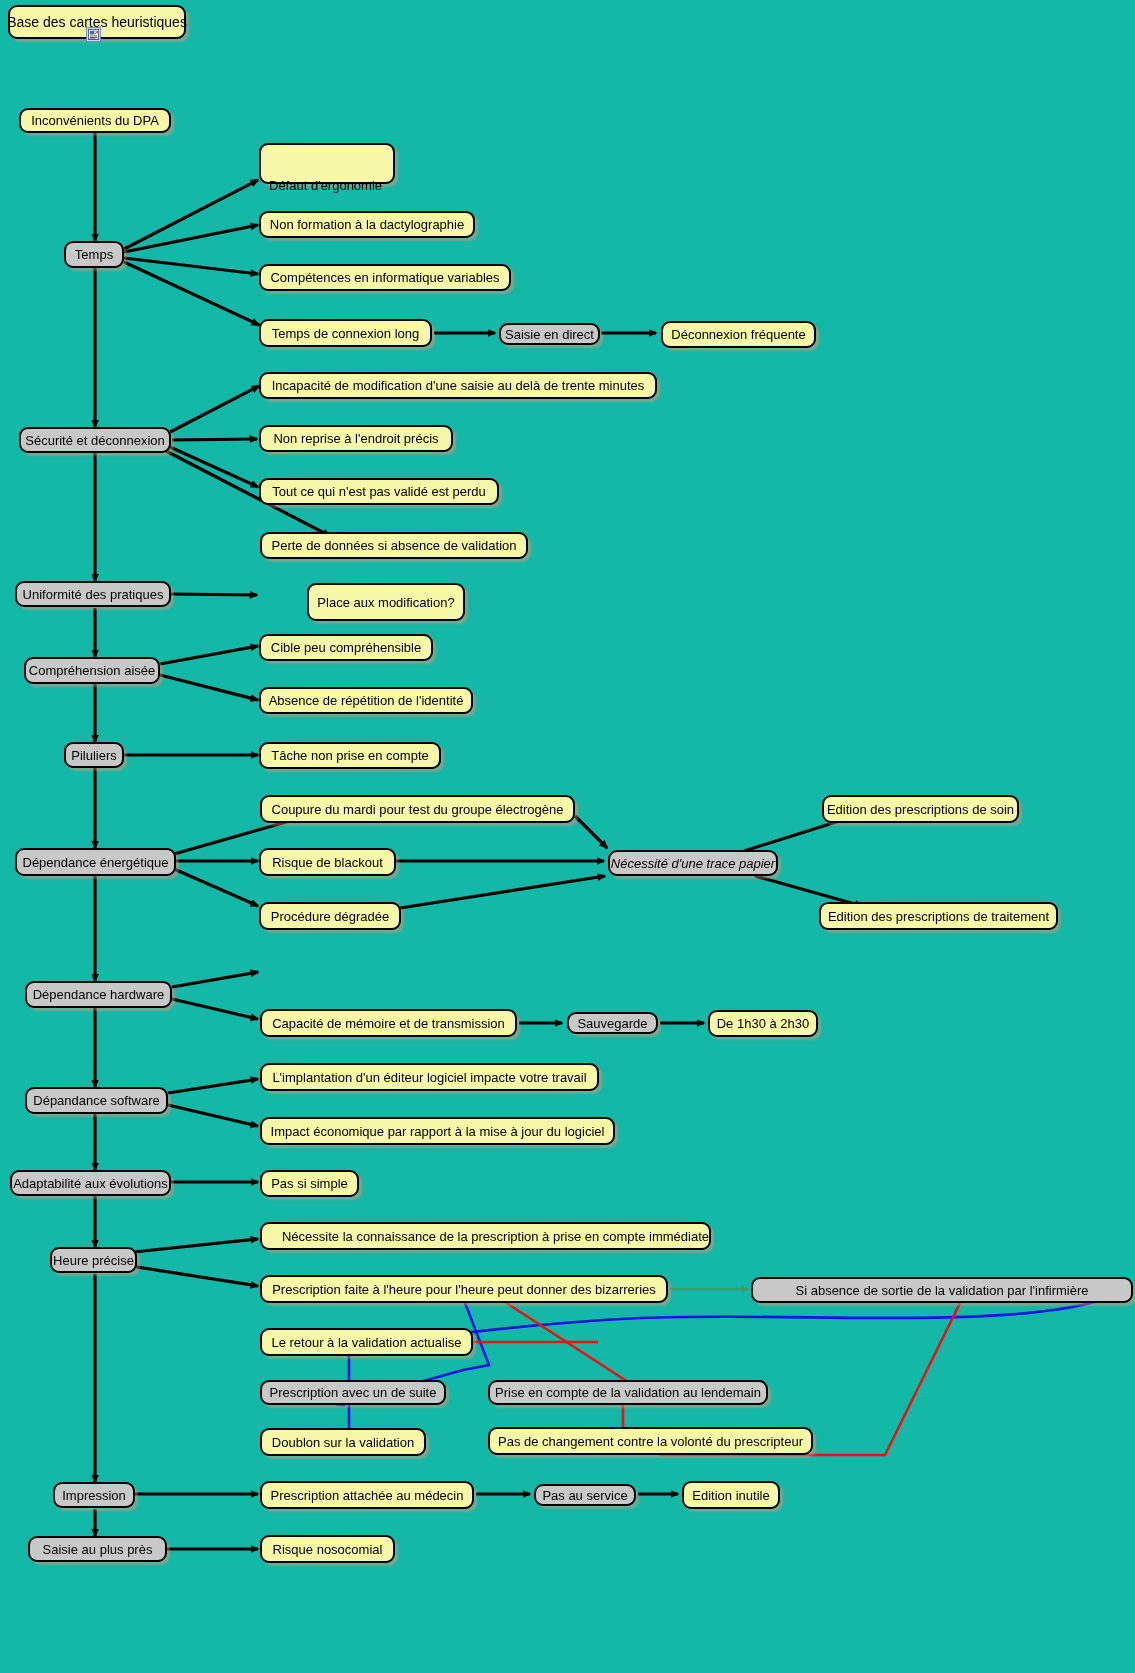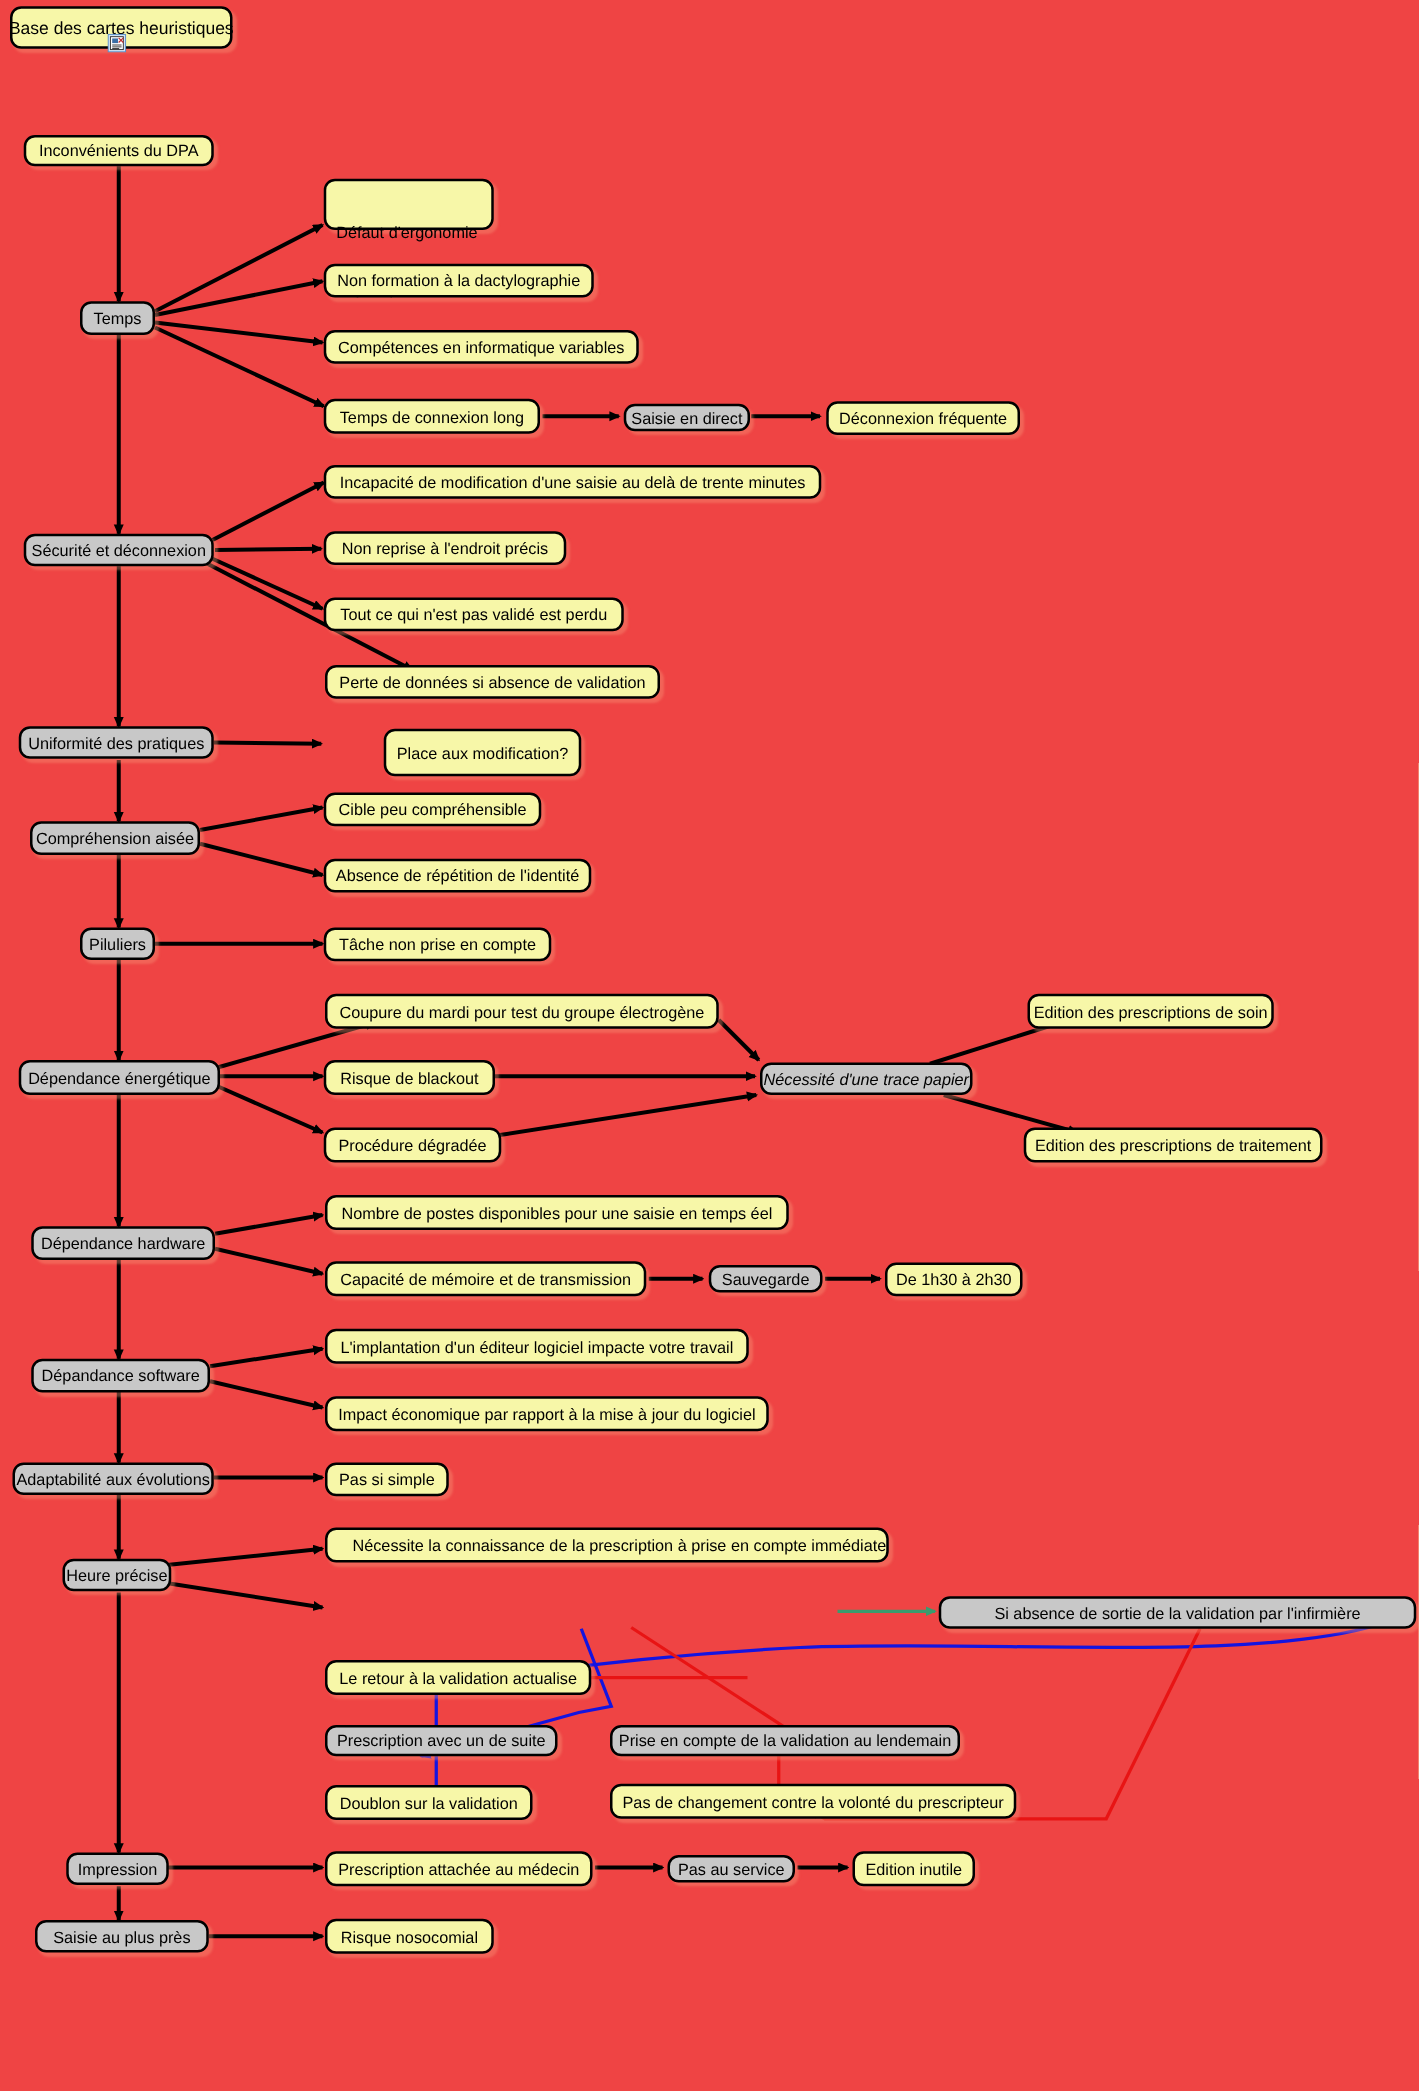--- a/index.html
+++ b/index.html
@@ -8,21 +8,21 @@
     padding: 0;
     background: #fadfa9;
   }
   body {
     font-family: "Liberation Sans", sans-serif;
   }
   #canvas {
     position: relative;
     width: 1135px;
     height: 1673px;
-    background: #ef4444;
+    background: #14b8a6;
     overflow: hidden;
   }
   svg#edges {
     position: absolute;
     left: 0;
     top: 0;
     width: 1135px;
     height: 1673px;
     pointer-events: none;
   }
@@ -221,21 +221,20 @@
   <div class="node" style="left:259px;top:902px;width:142px;height:28px;">Procédure dégradée</div>
 
   <div class="node gray" style="left:608px;top:850px;width:170px;height:26px;font-style:italic;">Nécessité d'une trace papier</div>
 
   <div class="node" style="left:822px;top:795px;width:197px;height:28px;">Edition des prescriptions de soin</div>
 
   <div class="node" style="left:819px;top:902px;width:239px;height:28px;">Edition des prescriptions de traitement</div>
 
   <div class="node gray" style="left:25px;top:981px;width:147px;height:27px;">Dépendance hardware</div>
 
-  <div class="node" style="left:260px;top:956px;width:371px;height:28px;">Nombre de postes disponibles pour une saisie en temps éel</div>
 
   <div class="node" style="left:260px;top:1009px;width:257px;height:28px;">Capacité de mémoire et de transmission</div>
 
   <div class="node gray" style="left:567px;top:1012px;width:91px;height:22px;">Sauvegarde</div>
 
   <div class="node" style="left:708px;top:1010px;width:110px;height:27px;">De 1h30 à 2h30</div>
 
   <div class="node gray" style="left:25px;top:1087px;width:143px;height:27px;">Dépandance software</div>
 
   <div class="node" style="left:260px;top:1063px;width:339px;height:28px;">L'implantation d'un éditeur logiciel impacte votre travail</div>
@@ -243,20 +242,21 @@
   <div class="node" style="left:260px;top:1117px;width:355px;height:28px;">Impact économique par rapport à la mise à jour du logiciel</div>
 
   <div class="node gray" style="left:10px;top:1170px;width:161px;height:26px;">Adaptabilité aux évolutions</div>
 
   <div class="node" style="left:260px;top:1170px;width:99px;height:27px;">Pas si simple</div>
 
   <div class="node gray" style="left:50px;top:1247px;width:87px;height:26px;">Heure précise</div>
 
   <div class="node" style="left:260px;top:1222px;width:451px;height:28px;padding-left:28px;">Nécessite la connaissance de la prescription à prise en compte immédiate</div>
 
+  <div class="node" style="left:260px;top:1275px;width:408px;height:28px;">Prescription faite à l'heure pour l'heure peut donner des bizarreries</div>
 
   <div class="node gray" style="left:751px;top:1277px;width:382px;height:26px;">Si absence de sortie de la validation par l'infirmière</div>
 
   <div class="node" style="left:260px;top:1328px;width:213px;height:28px;">Le retour à la validation actualise</div>
 
   <div class="node gray" style="left:260px;top:1380px;width:186px;height:25px;">Prescription avec un de suite</div>
 
   <div class="node gray" style="left:488px;top:1380px;width:280px;height:25px;">Prise en compte de la validation au lendemain</div>
 
   <div class="node" style="left:260px;top:1428px;width:166px;height:28px;">Doublon sur la validation</div>

